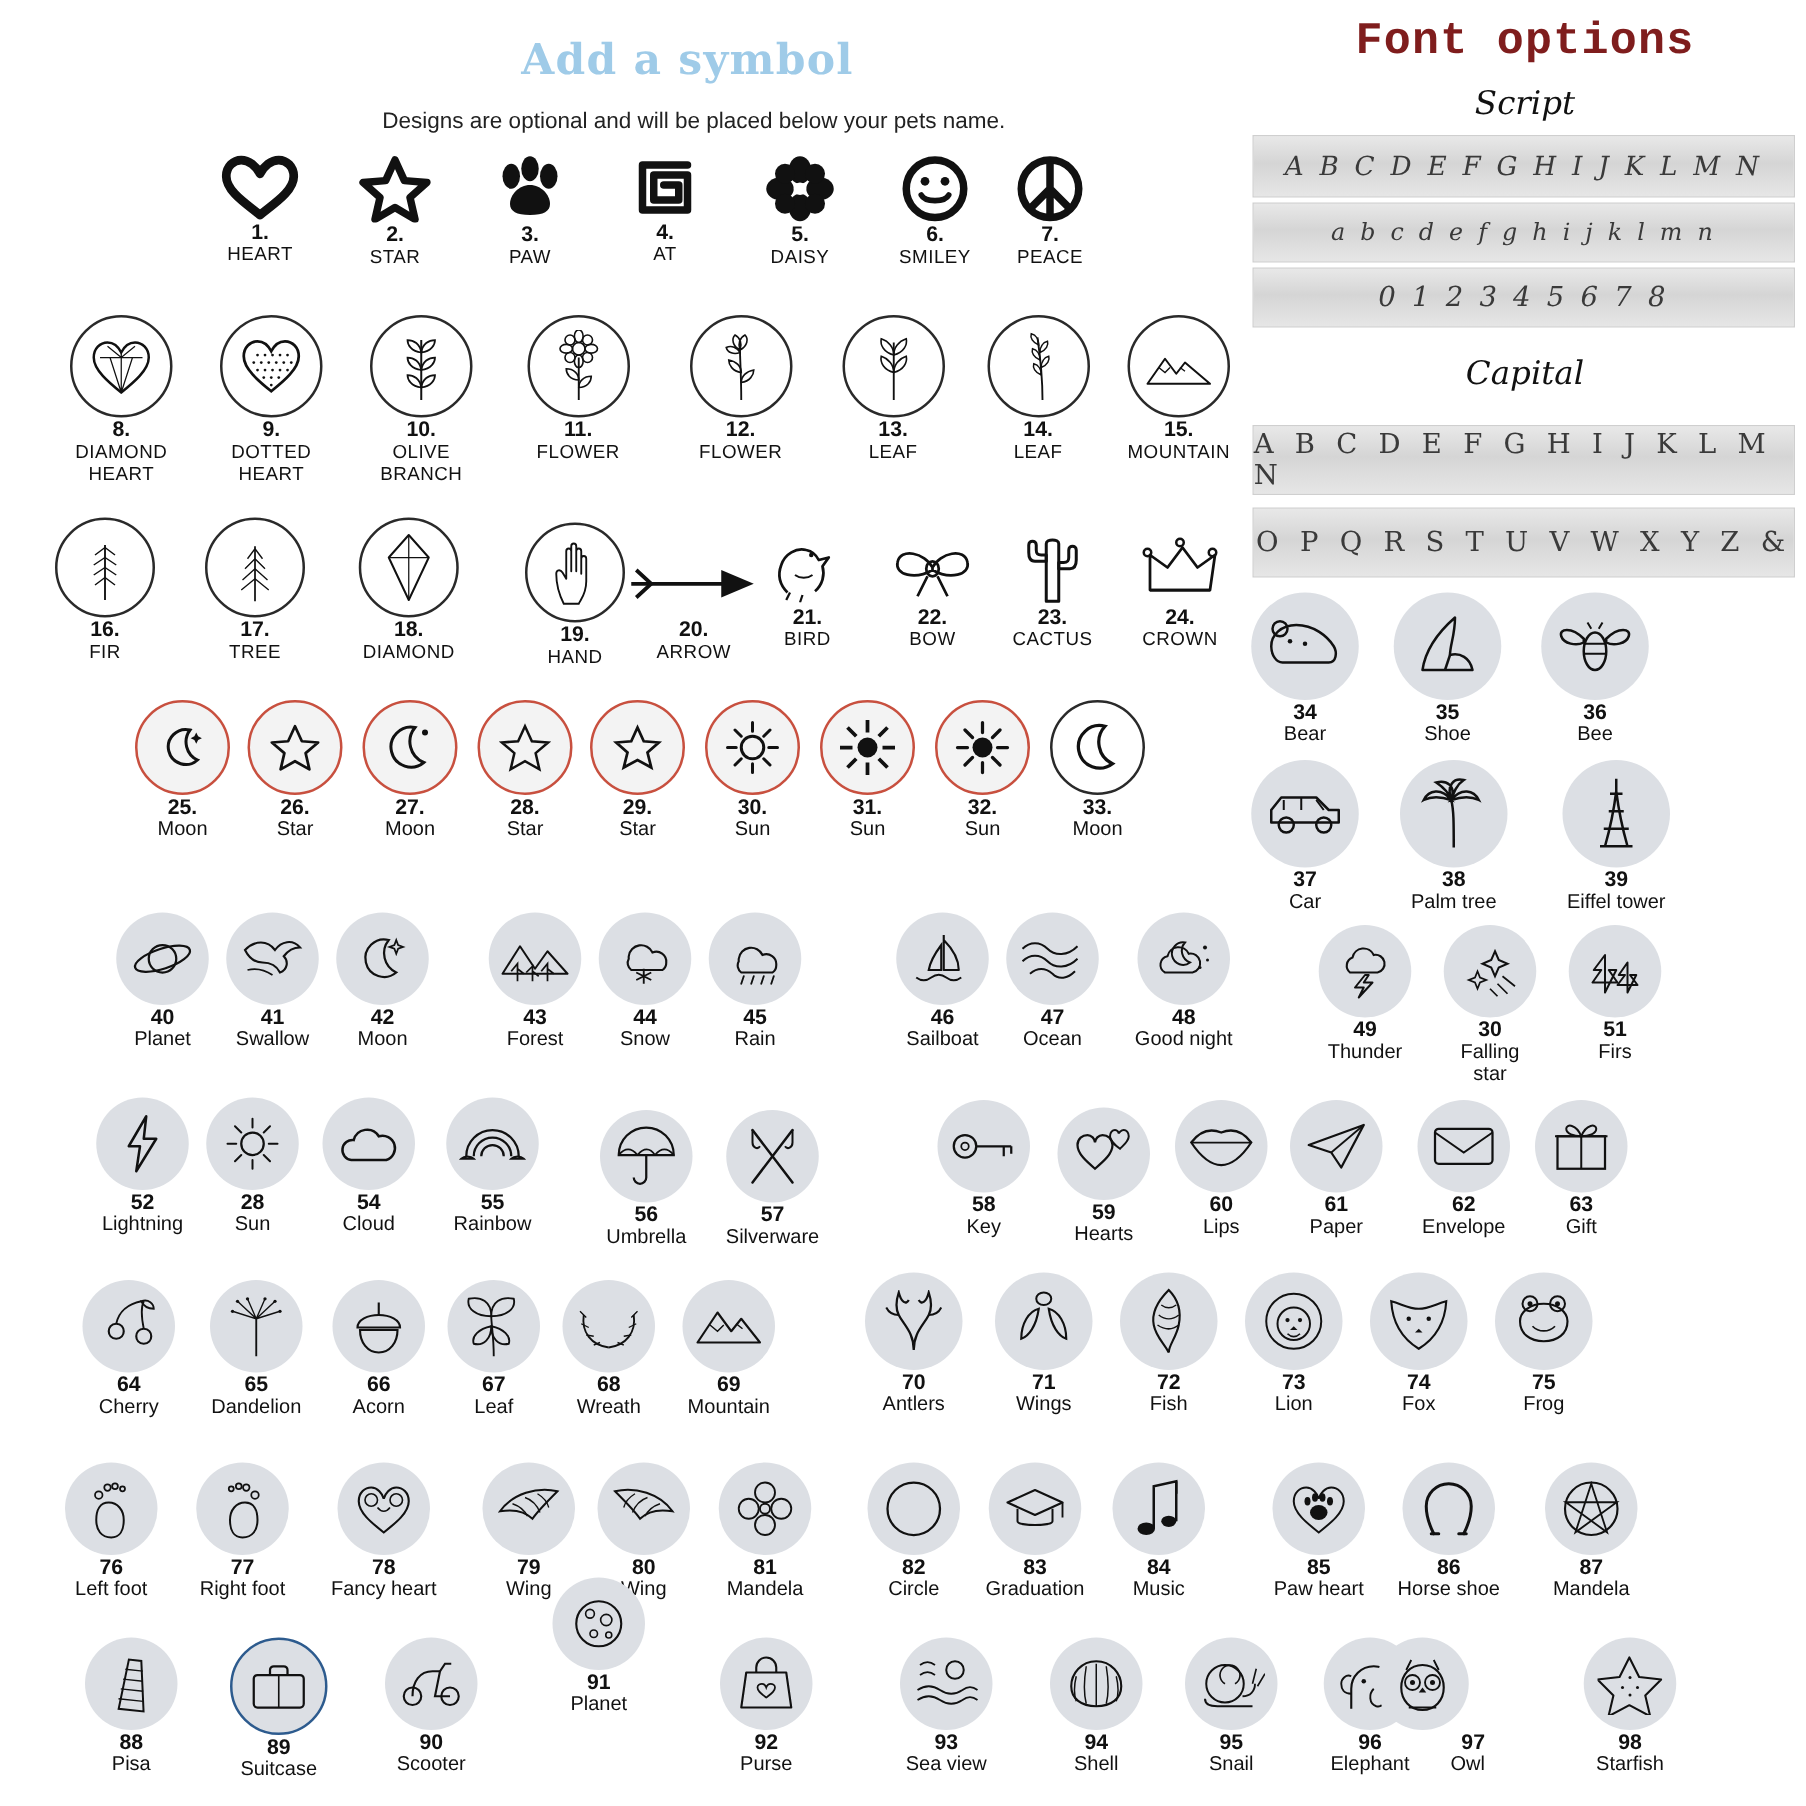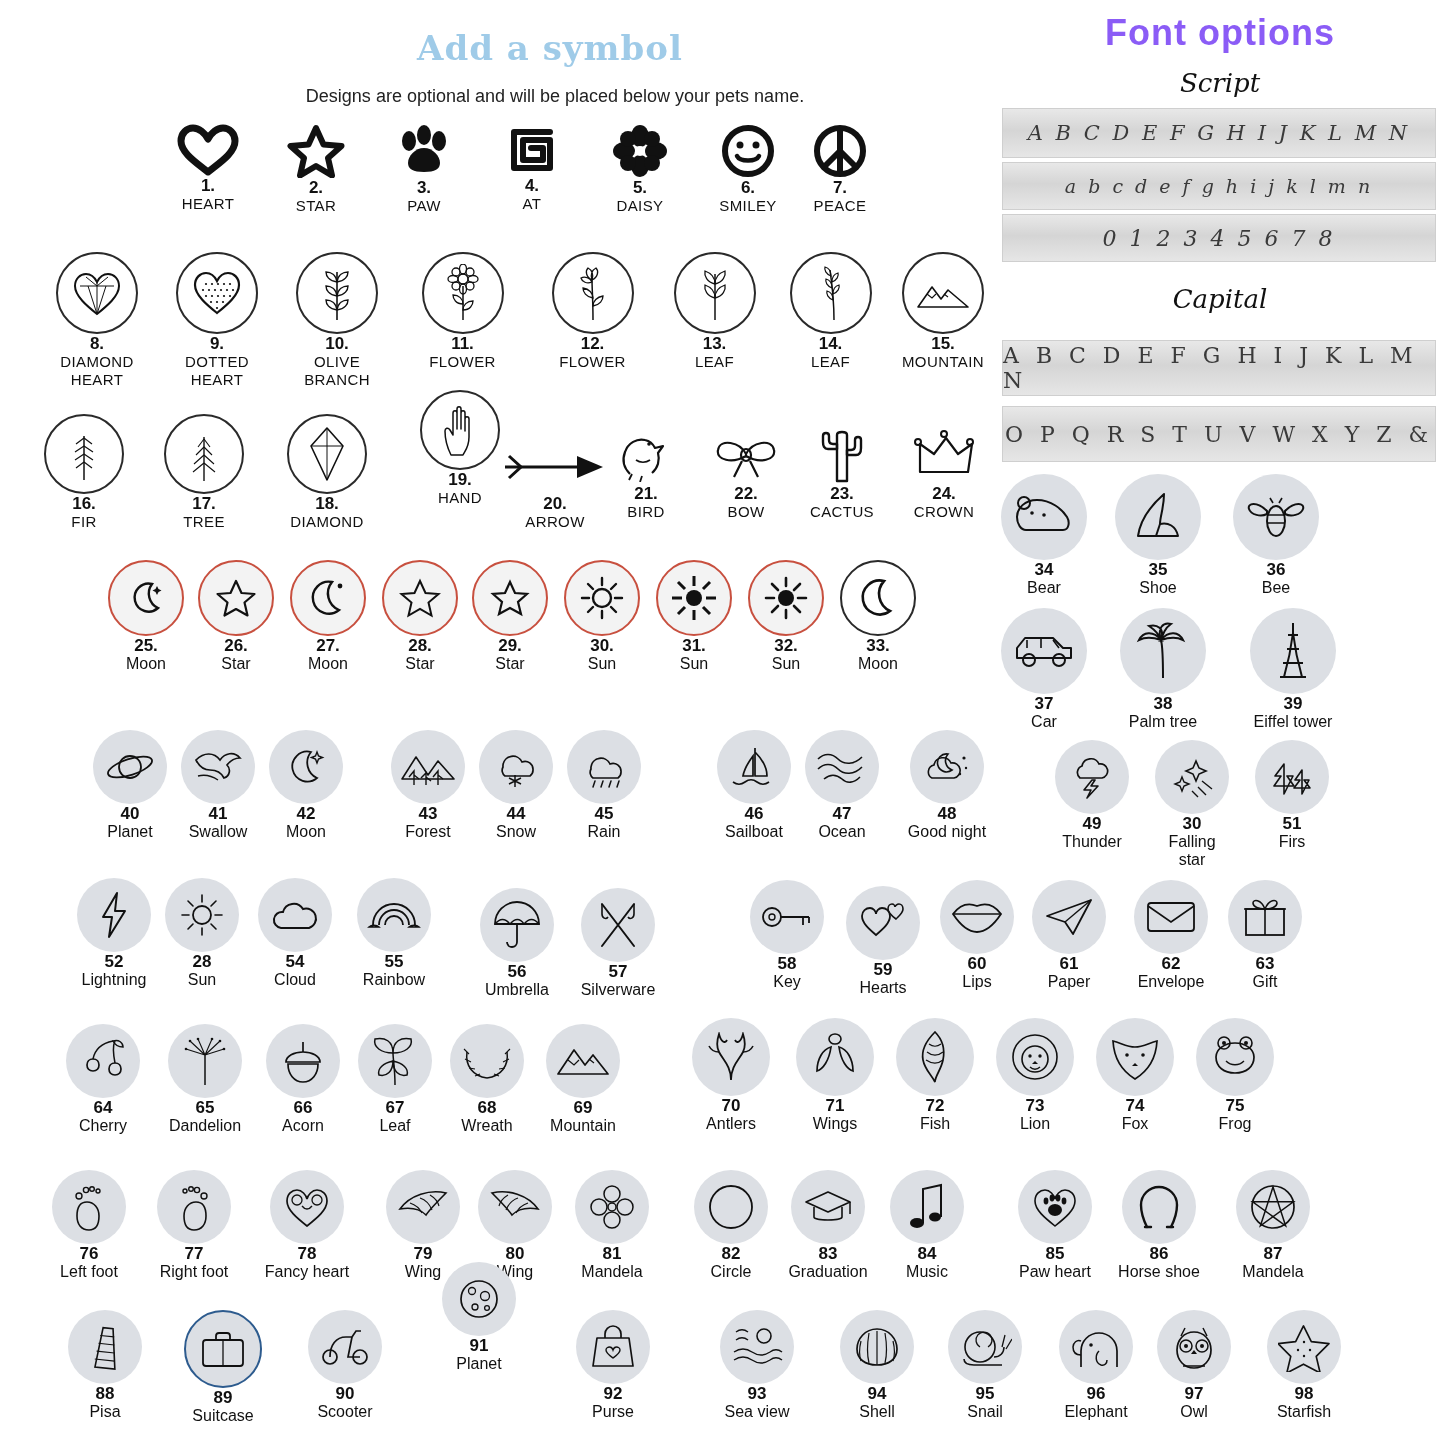--- a/index.html
+++ b/index.html
@@ -16,22 +16,22 @@
     position:absolute;left:270px;top:28px;width:560px;text-align:center;
     font-family:"DejaVu Serif", serif;
     font-weight:bold;font-size:34px;color:#9fcbe8;letter-spacing:1px;
   }
   .subtitle{
     position:absolute;left:150px;top:86px;width:810px;text-align:center;
     font-size:18px;color:#222;
   }
   .title-font{
     position:absolute;left:995px;top:12px;width:450px;text-align:center;
-    font-family:Liberation Sans, sans-serif;
-    font-weight:bold;font-size:36px;color:#8b5cf6;letter-spacing:1px;
+    font-family:Liberation Mono, monospace;
+    font-weight:bold;font-size:36px;color:#7f1d1d;letter-spacing:1px;
   }
   
   .cell{position:absolute;text-align:center;}
   .num{font-weight:bold;font-size:17px;line-height:19px;}
   .lbl{font-size:16px;line-height:18px;}
   .lbl.caps{font-weight:normal;font-size:15px;letter-spacing:.4px;}
   .ico{display:flex;align-items:center;justify-content:center;margin:0 auto;}
   .circle{border:2px solid #2a2a2a;border-radius:50%;background:#fff;}
   .circle.red{border:2px solid #c8503f;background:#f3f3f3;}
   .circle.plain{border:none;background:#dcdfe4;}
@@ -303,21 +303,21 @@
 <div class="cell" style="left:264px;top:414px;width:126px;">
   <div class="ico circle" style="width:76px;height:76px;">
     <svg width="38" height="56" viewBox="0 0 38 56">
         <path d="M19 2l16 18-16 34L3 20z" fill="none" stroke="#111" stroke-width="1.6" stroke-linejoin="round"></path>
         <path d="M3 20h32M19 2v52" stroke="#111" stroke-width="1" fill="none"></path>
       </svg>
   </div>
   <div class="num">18.</div>
   <div class="lbl caps">DIAMOND</div>
 </div>
-<div class="cell" style="left:410px;top:390px;width:100px;">
+<div class="cell" style="left:410px;top:418px;width:100px;">
   <div class="ico circle" style="width:76px;height:76px;">
     <svg width="46" height="54" viewBox="0 0 46 54">
         <path d="M14 52c-4-8-6-16-6-24 0-3 3-4 5-1l3 5V10c0-3 4-3 4 0v16V6c0-3 4-3 4 0v20V10c0-3 4-3 4 0v18V16c0-3 4-3 4 0v18c0 10-4 14-6 18z" fill="none" stroke="#111" stroke-width="1.5" stroke-linejoin="round"></path>
       </svg>
   </div>
   <div class="num">19.</div>
   <div class="lbl caps">HAND</div>
 </div>
 <div class="cell" style="left:500px;top:440px;width:110px;">
   <div class="ico" style="height:54px;">
@@ -1214,21 +1214,21 @@
     <svg width="54" height="48" viewBox="0 0 54 48">
         <path d="M12 44V28c0-10 8-18 18-18s18 8 18 18v16" fill="none" stroke="#111" stroke-width="1.7"></path>
         <path d="M12 32c-6 0-8-4-8-8s4-8 8-6" fill="none" stroke="#111" stroke-width="1.5"></path>
         <path d="M30 28c-4 4-4 12 2 14 4 1 6-2 6-5" fill="none" stroke="#111" stroke-width="1.5"></path>
         <circle cx="22" cy="22" r="1.8" fill="#111"></circle>
       </svg>
   </div>
   <div class="num">96</div>
   <div class="lbl">Elephant</div>
 </div>
-<div class="cell" style="left:1144px;top:1310px;width:100px;">
+<div class="cell" style="left:1088px;top:1310px;width:100px;text-align:right;">
   <div class="ico circle plain" style="width:74px;height:74px;">
     <svg width="50" height="50" viewBox="0 0 50 50">
         <path d="M25 46c-10 0-17-8-17-18S15 10 25 10s17 8 17 18-7 18-17 18z" fill="none" stroke="#111" stroke-width="1.7"></path>
         <circle cx="17" cy="24" r="6" fill="none" stroke="#111" stroke-width="1.5"></circle>
         <circle cx="33" cy="24" r="6" fill="none" stroke="#111" stroke-width="1.5"></circle>
         <circle cx="17" cy="24" r="2" fill="#111"></circle>
         <circle cx="33" cy="24" r="2" fill="#111"></circle>
         <path d="M25 28l-3 4h6z" fill="#111"></path>
         <path d="M12 14l4-8M38 14l-4-8M14 44h22" fill="none" stroke="#111" stroke-width="1.5"></path>
       </svg>

